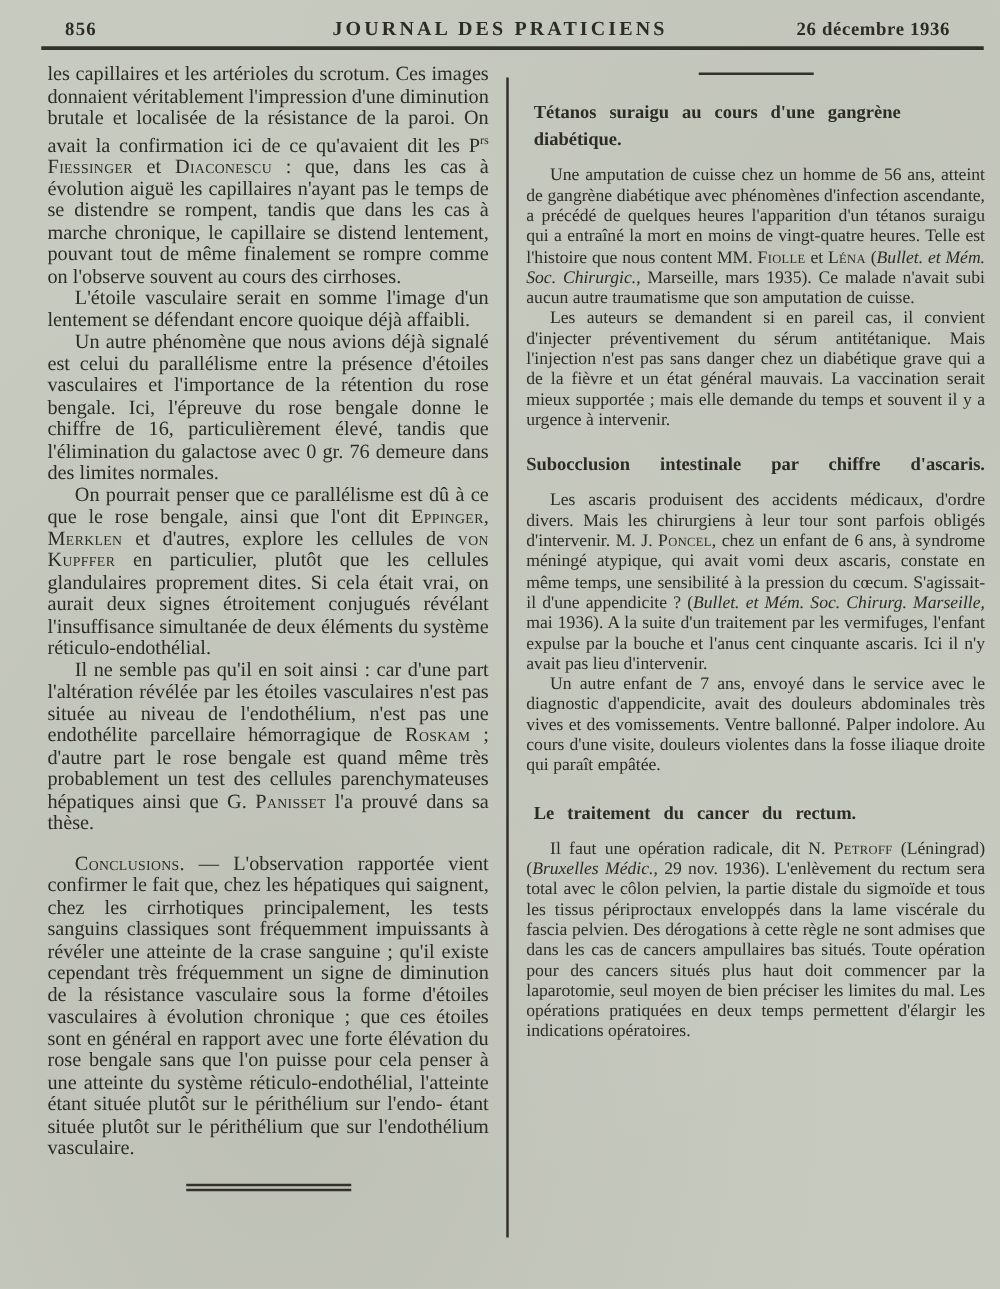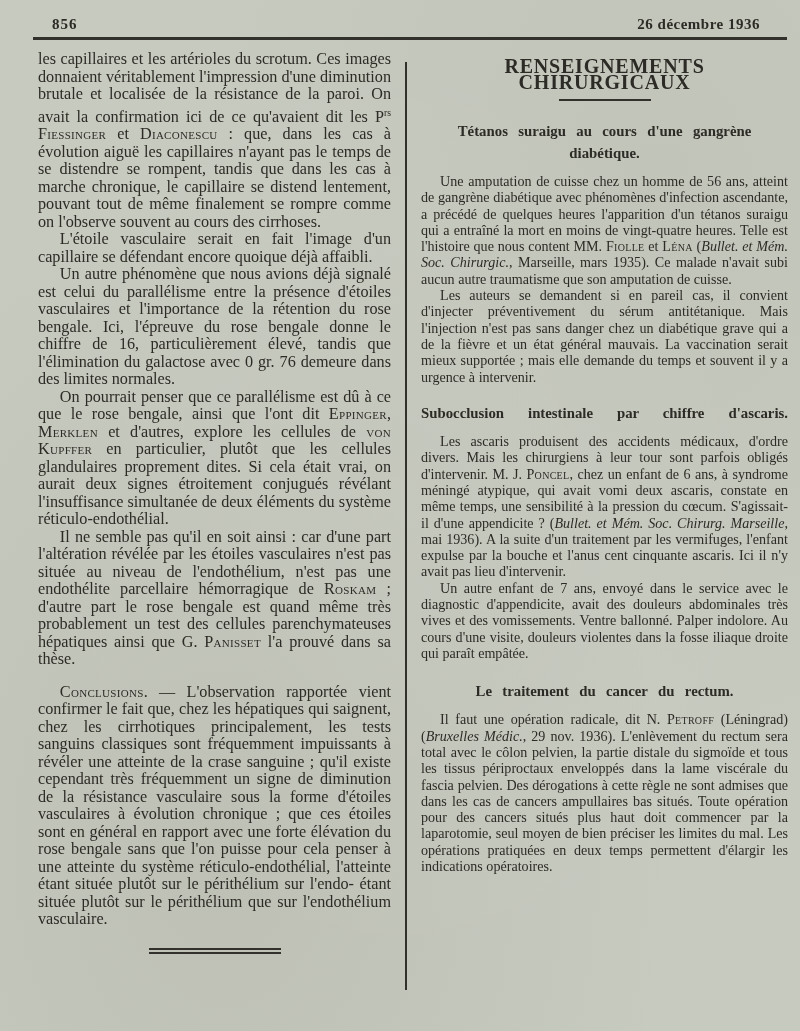--- a/index.html
+++ b/index.html
@@ -31,50 +31,50 @@
   .para{margin:0;text-indent:1.35em;}
   .para.noindent{text-indent:0;}
   .para.gap{margin-top:15px;}
   .sup{vertical-align:super;font-size:0.6em;}
   .sc{font-variant:small-caps;letter-spacing:0.3px;}
   .i{font-style:italic;}
   
   .rc-title{font-size:20px;font-weight:bold;text-align:center;letter-spacing:0.8px;word-spacing:0.25em;margin:8px 0 0;text-indent:0;}
   .rc-title-rule{width:92px;height:2px;background:var(--rule);margin:8px auto 0;}
   .article-heading{font-weight:bold;font-size:14.8px;line-height:1.5;}
-  .article-heading.centered{text-align:center;word-spacing:0.45em;margin:19px 6px 9px;}
+  .article-heading.centered{text-align:left;word-spacing:0.45em;margin:19px 6px 9px;}
   .article-heading.spread{text-align:justify;text-align-last:justify;word-spacing:0.2em;margin:17px 0 9px;}
   
   .end-rule{width:132px;height:2px;border-top:2px solid var(--rule);border-bottom:2px solid var(--rule);margin:19px auto 0;}
 </style>
 </head>
 <body>
 
 <div class="page">
 
   <div class="hdr-num">856</div>
+  <div class="hdr-title">JOURNAL DES PRATICIENS</div>
   <div class="hdr-date">26 décembre 1936</div>
   <div class="hdr-rule"></div>
 
   <div class="col-divider"></div>
 
   <div class="left-col">
     <div>
         <p class="para noindent"><span>les capillaires et les artérioles du scrotum. Ces images donnaient véritablement l'impression d'une diminution brutale et localisée de la résistance de la paroi. On avait la confirmation ici de ce qu'avaient dit les P</span><span class="sup">rs</span><span> </span><span class="sc">Fiessinger</span><span> et </span><span class="sc">Diaconescu</span><span> : que, dans les cas à évolution aiguë les capillaires n'ayant pas le temps de se distendre se rompent, tandis que dans les cas à marche chronique, le capillaire se distend lentement, pouvant tout de même finalement se rompre comme on l'observe souvent au cours des cirrhoses.</span></p>
-        <p class="para"><span>L'étoile vasculaire serait en fait l'image d'un capillaire se défendant encore quoique déjà affaibli.</span></p>
+        <p class="para"><span>L'étoile vasculaire serait en somme l'image d'un lentement se défendant encore quoique déjà affaibli.</span></p>
         <p class="para"><span>Un autre phénomène que nous avions déjà signalé est celui du parallélisme entre la présence d'étoiles vasculaires et l'importance de la rétention du rose bengale. Ici, l'épreuve du rose bengale donne le chiffre de 16, particulièrement élevé, tandis que l'élimination du galactose avec 0 gr. 76 demeure dans des limites normales.</span></p>
         <p class="para"><span>On pourrait penser que ce parallélisme est dû à ce que le rose bengale, ainsi que l'ont dit </span><span class="sc">Eppinger</span><span>, </span><span class="sc">Merklen</span><span> et d'autres, explore les cellules de </span><span class="sc">von Kupffer</span><span> en particulier, plutôt que les cellules glandulaires proprement dites. Si cela était vrai, on aurait deux signes étroitement conjugués révélant l'insuffisance simultanée de deux éléments du système réticulo-endothélial.</span></p>
         <p class="para"><span>Il ne semble pas qu'il en soit ainsi : car d'une part l'altération révélée par les étoiles vasculaires n'est pas située au niveau de l'endothélium, n'est pas une endothélite parcellaire hémorragique de </span><span class="sc">Roskam</span><span> ; d'autre part le rose bengale est quand même très probablement un test des cellules parenchymateuses hépatiques ainsi que G. </span><span class="sc">Panisset</span><span> l'a prouvé dans sa thèse.</span></p>
         <p class="para gap"><span class="sc">Conclusions</span><span>. — L'observation rapportée vient confirmer le fait que, chez les hépatiques qui saignent, chez les cirrhotiques principalement, les tests sanguins classiques sont fréquemment impuissants à révéler une atteinte de la crase sanguine ; qu'il existe cependant très fréquemment un signe de diminution de la résistance vasculaire sous la forme d'étoiles vasculaires à évolution chronique ; que ces étoiles sont en général en rapport avec une forte élévation du rose bengale sans que l'on puisse pour cela penser à une atteinte du système réticulo-endothélial, l'atteinte étant située plutôt sur le périthélium sur l'endo- étant située plutôt sur le périthélium que sur l'endothélium vasculaire.</span></p>
       </div>
     <div class="end-rule"></div>
   </div>
 
   <div class="right-col">
-    <h2 class="rc-title">RENSEIGNEMENTS CHIRURGICAUX</h2>
     <div class="rc-title-rule"></div>
 
     <section>
       <h3 class="article-heading centered">Tétanos suraigu au cours d'une gangrène diabétique.</h3>
       <div>
           <p class="para"><span>Une amputation de cuisse chez un homme de 56 ans, atteint de gangrène diabétique avec phénomènes d'infection ascendante, a précédé de quelques heures l'apparition d'un tétanos suraigu qui a entraîné la mort en moins de vingt-quatre heures. Telle est l'histoire que nous content MM. </span><span class="sc">Fiolle</span><span> et </span><span class="sc">Léna</span><span> (</span><span class="i">Bullet. et Mém. Soc. Chirurgic.</span><span>, Marseille, mars 1935). Ce malade n'avait subi aucun autre traumatisme que son amputation de cuisse.</span></p>
           <p class="para"><span>Les auteurs se demandent si en pareil cas, il convient d'injecter préventivement du sérum antitétanique. Mais l'injection n'est pas sans danger chez un diabétique grave qui a de la fièvre et un état général mauvais. La vaccination serait mieux supportée ; mais elle demande du temps et souvent il y a urgence à intervenir.</span></p>
         </div>
     </section>
 

